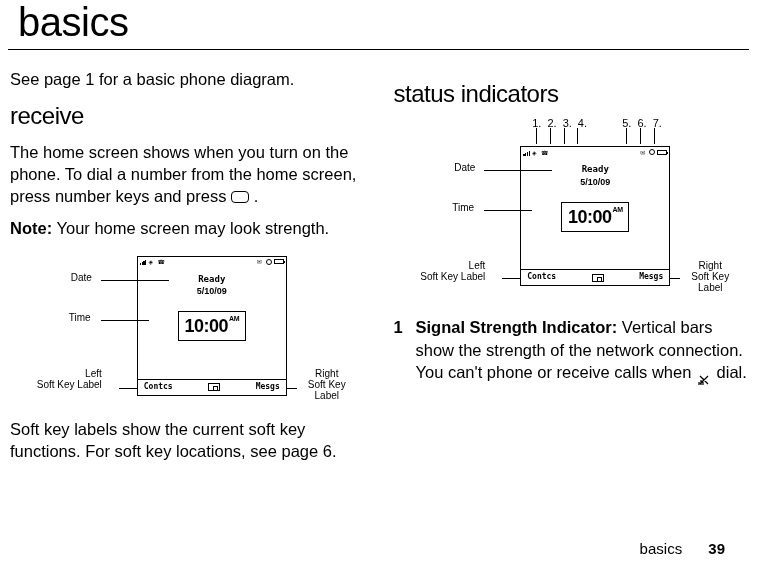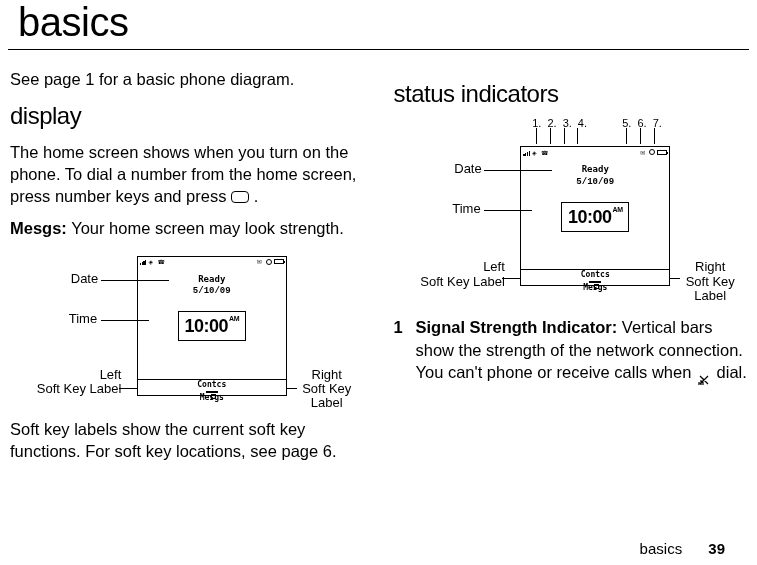--- a/index.html
+++ b/index.html
@@ -48,36 +48,35 @@
   .phone-screen {
     position: absolute;
     left: 120px; top: 6px;
     width: 150px; height: 140px;
     border: 1.5px solid #000;
   }
   .phone-statusbar { height: 10px; border-bottom: none; display:flex; justify-content:space-between; padding:1px 2px; font-size:6px;}
   .sb-left, .sb-right { display:flex; gap:2px; align-items:center;}
   .mini-icon { width:7px; height:7px; }
   .phone-ready { text-align:center; font-size:9px; font-weight:700; margin-top:6px; font-family: monospace;}
-  .phone-date { text-align:center; font-size:9px; font-weight:700; font-family: Liberation Mono, monospace;}
+  .phone-date { text-align:center; font-size:9px; font-weight:700; font-family: Liberation Sans, sans-serif;}
   .phone-time-row { text-align:center; margin-top:14px; }
   .phone-time-box { display:inline-block; border:1px solid #000; padding:2px 6px; font-size:18px; font-weight:700; letter-spacing:-0.5px; font-family: 'Arial Black', Arial, sans-serif;}
   .phone-time-am { font-size:7px; vertical-align: top; font-weight:700; margin-left:1px;}
   .phone-softkeys { 
     position:absolute; left:0; right:0; height:16px;
     font-size:8px; font-weight:700; border-top:1px solid #000;
     display:flex; align-items:center; justify-content:space-between;
     padding:0 6px; background:#fff;
     font-family: monospace;
-    flex-direction: column;
   }
   .phone-softkeys.inset { bottom:0; }
   .mid-icon { width:12px; height:8px; border:1px solid #000; display:inline-block; position:relative;}
   .mid-icon::before { content:""; position:absolute; left:4px; top:2px; width:3px; height:3px; border:1px solid #000;}
-  .callout { position:absolute; font-size:13px; line-height:1.1; }
+  .callout { position:absolute; font-size:10px; line-height:1.1; }
   .callout.right { text-align:center; }
   .callout-line { position:absolute; background:#000; height:1px; }
   .num-row { position:absolute; font-size:11px; font-weight:400; display:flex; gap:8px;}
   .num-tick { position:absolute; width:1px; background:#000; }
   .footer {
     position:absolute;
     right: 32px; bottom: 8px;
     font-size:15px;
   }
   .footer .word { margin-right:22px; }
@@ -98,30 +97,30 @@
 </head>
 <body>
 
 <h1 class="page-title">basics</h1>
 
 <div class="columns">
 
   <div class="col">
     <p>See page 1 for a basic phone diagram.</p>
 
-    <h2>display</h2>
+    <h2>receive</h2>
 
     <p>
       <span>The home screen shows when you turn on the phone. To dial a number from the home screen, press number keys and press </span>
       <span class="key-icon"></span>
       <span>.</span>
     </p>
 
     <p>
-      <span class="bold">Mesgs:</span>
+      <span class="bold">Note:</span>
       <span> Your home screen may look strength.</span>
     </p>
 
     <div class="phone-wrap">
 
       <div class="callout" style="left:54px; top:22px;">Date</div>
       <div class="callout-line" style="left:84px; top:30px; width:68px;"></div>
 
       <div class="callout" style="left:52px; top:62px;">Time</div>
       <div class="callout-line" style="left:84px; top:70px; width:48px;"></div>

